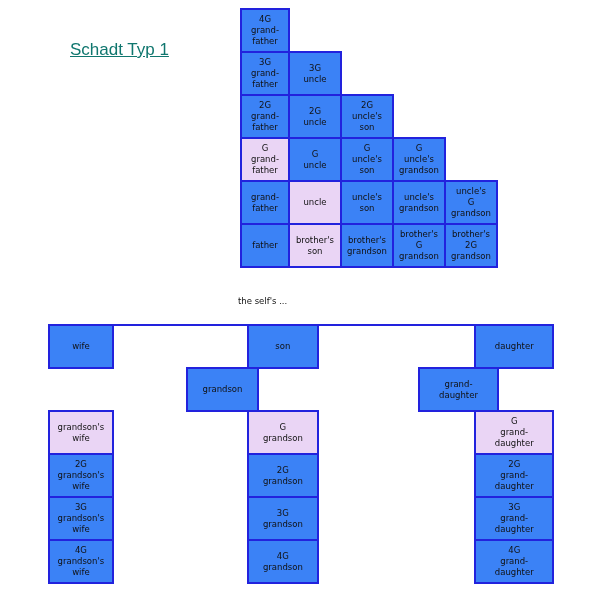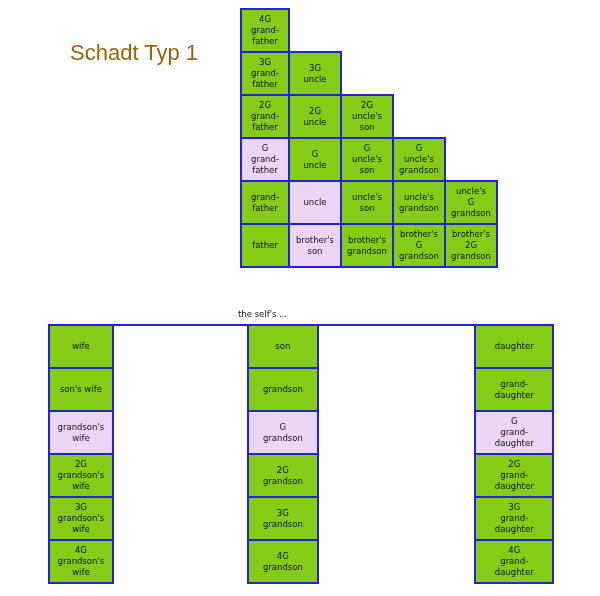--- a/index.html
+++ b/index.html
@@ -13,31 +13,32 @@
     font-family: "DejaVu Sans", sans-serif;
     position: relative;
     overflow: hidden;
   }
 
   
   #chart-title {
     position: absolute;
     left: 70px;
     top: 40px;
-    font-size: 22px;
-    color: #a16207;
+    font-size: 17px;
+    color: #0f766e;
     white-space: nowrap;
     font-family: "Liberation Sans", sans-serif;
+    text-decoration: underline;
   }
 
   
   .cell {
     box-sizing: border-box;
     border: 2px solid #2222dd;
-    background: #84cc16;
+    background: #3b82f6;
     display: flex;
     align-items: center;
     justify-content: center;
     text-align: center;
     font-size: 8.5px;
     line-height: 11px;
     color: #111111;
     padding: 1px 2px;
     white-space: pre-line;
     overflow: hidden;
@@ -69,21 +70,21 @@
     height: 45px;
     margin-right: -2px;
   }
   
   #ancestor-table .grid-row .cell:first-child { width: 50px; }
 
   
   #self-caption {
     position: absolute;
     left: 238px;
-    top: 309px;
+    top: 296px;
     font-size: 8.5px;
     color: #111111;
     white-space: nowrap;
   }
 
   
   #descendant-table {
     position: absolute;
     left: 48px;
     top: 324px;
@@ -189,21 +190,20 @@
 <div id="descendant-table">
   <div id="descendant-top-rule"></div>
 <div class="desc-row">
       <div class="cell col-wife">wife</div>
       <div class="cell empty col-gap1"></div>
       <div class="cell col-son">son</div>
       <div class="cell empty col-gap2"></div>
       <div class="cell col-daug">daughter</div>
     </div>
     <div class="desc-row">
-      <div class="cell col-wife">son's wife</div>
       <div class="cell empty col-gap1"></div>
       <div class="cell col-son">grandson</div>
       <div class="cell empty col-gap2"></div>
       <div class="cell col-daug">grand-
 daughter</div>
     </div>
     <div class="desc-row">
       <div class="cell col-wife hl">grandson's
 wife</div>
       <div class="cell empty col-gap1"></div>

